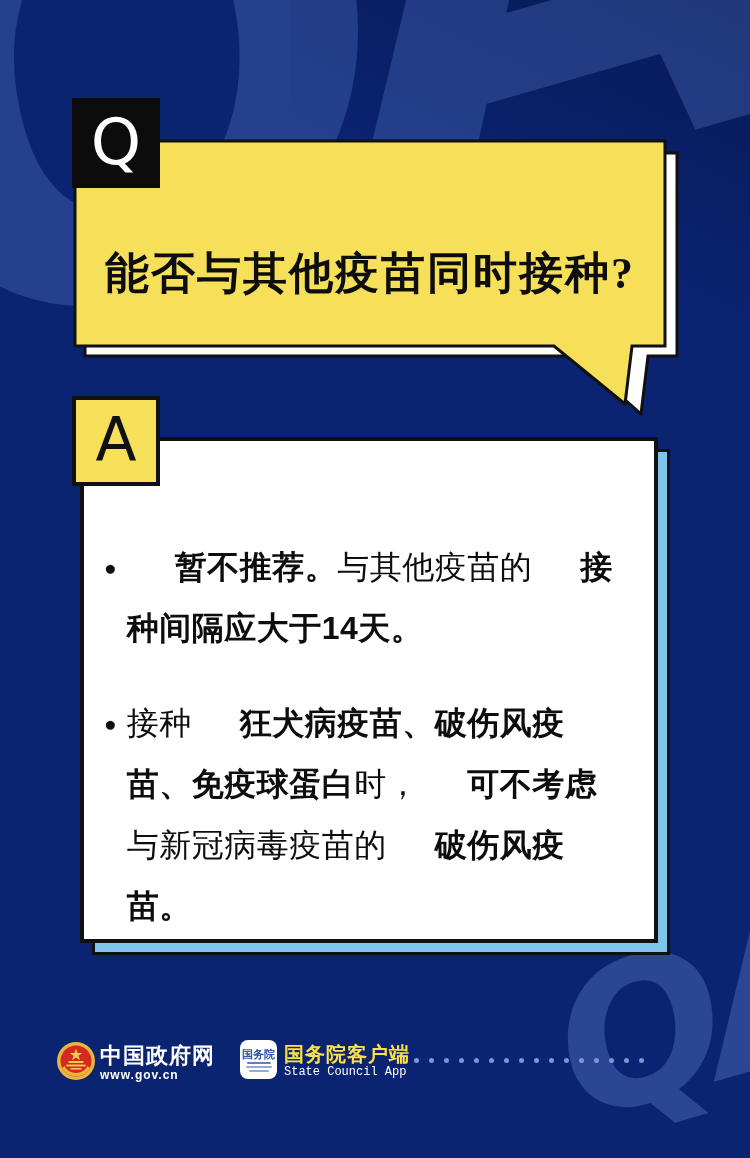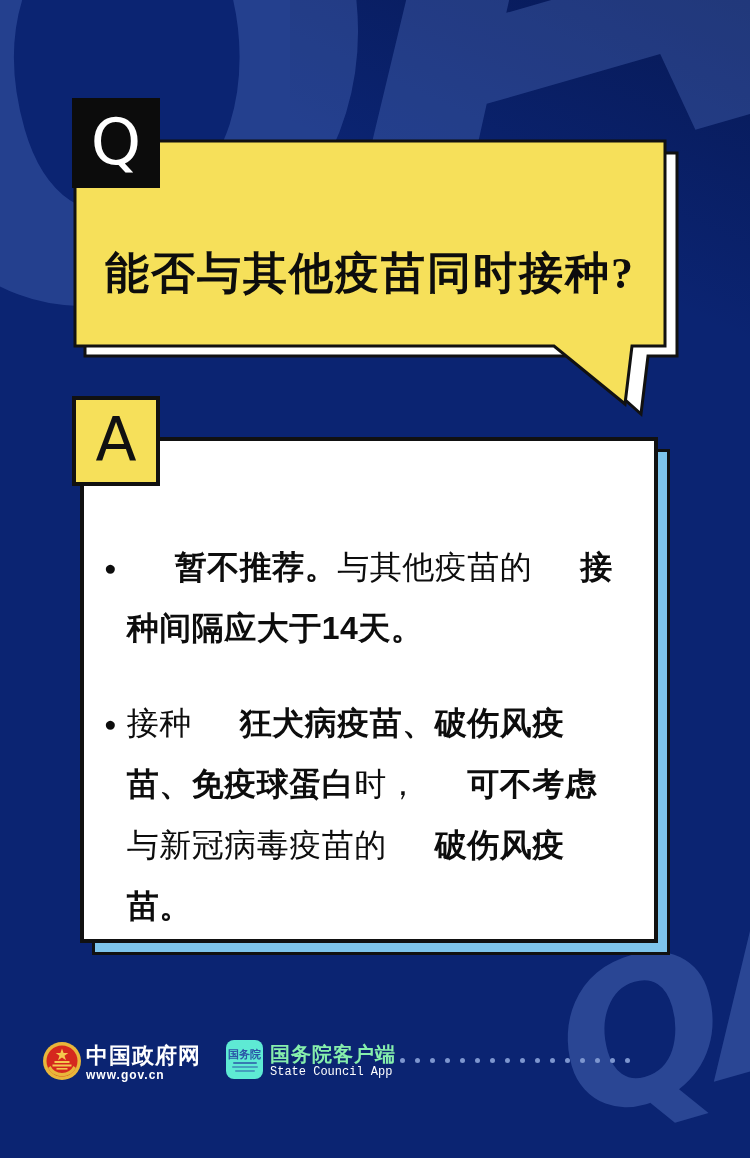--- a/index.html
+++ b/index.html
@@ -54,34 +54,34 @@
   }
   .bullet{display:flex;margin-bottom:34px;}
   .bullet .marker{
     flex:0 0 auto;font-size:21px;line-height:61px;margin-right:10px;color:#0d0d0d;
   }
   .bullet .txt{
     font-size:32px;line-height:61px;color:#0d0d0d;letter-spacing:.5px;
   }
   .bullet .txt .b{font-weight:bold;margin-left:48px;}
   
-  .footer{position:absolute;left:0;top:1030px;width:634px;height:70px;z-index:3;}
+  .footer{position:absolute;left:14px;top:1030px;width:634px;height:70px;z-index:3;}
   .emblem{position:absolute;left:42px;top:11px;}
   .gov-name{position:absolute;left:86px;top:11px;font-size:22px;font-weight:bold;color:#fff;letter-spacing:1px;}
   .gov-url{position:absolute;left:86px;top:38px;font-size:12px;font-weight:bold;color:#fff;letter-spacing:1px;}
   .app-icon{
-    position:absolute;left:226px;top:10px;width:37px;height:39px;background:#5eead4;border-radius:8px;
+    position:absolute;left:226px;top:10px;width:37px;height:39px;background:#ffffff;border-radius:8px;
     display:flex;flex-direction:column;align-items:center;justify-content:center;
   }
   .app-icon .zh{font-size:11px;font-weight:bold;color:#2b55a7;line-height:12px;}
   .app-icon .bar{background:#2b55a7;height:2px;border-radius:1px;margin-top:2px;}
   .bar1{width:24px;opacity:.75;}
   .bar2{width:26px;opacity:.5;}
   .bar3{width:20px;opacity:.5;}
-  .app-name{position:absolute;left:270px;top:11px;font-size:20px;font-weight:bold;color:#86efac;letter-spacing:1px;}
+  .app-name{position:absolute;left:270px;top:11px;font-size:20px;font-weight:bold;color:#fde047;letter-spacing:1px;}
   .app-sub{position:absolute;left:270px;top:35px;font-size:12px;color:#fff;font-family:Liberation Mono, monospace;text-align:center;}
   .dots{position:absolute;left:400px;top:28px;display:flex;gap:10px;}
   .dots i{width:5px;height:5px;border-radius:50%;background:#7d96cf;display:block;}
 </style>
 </head>
 <body>
 
 <div class="corner-shade"></div>
 <div class="wm wm-top">QA</div>
 <div class="wm wm-bottom">QA</div>

